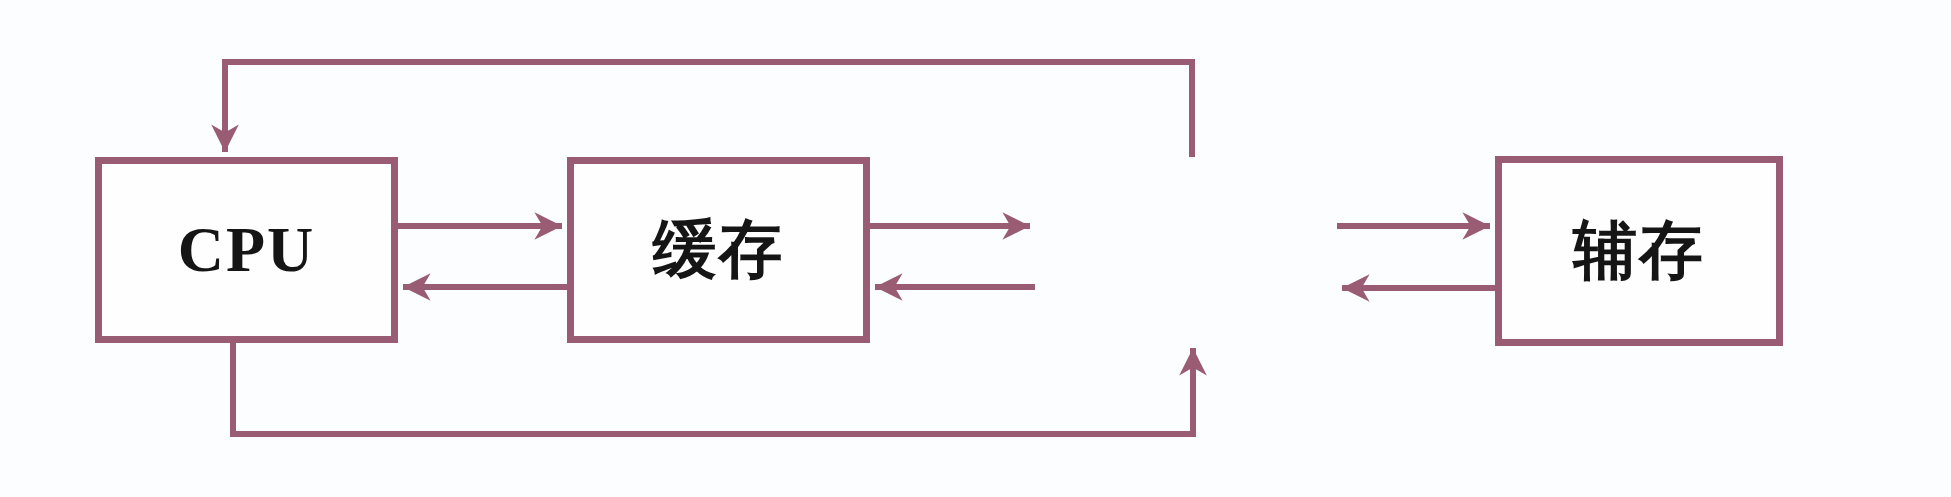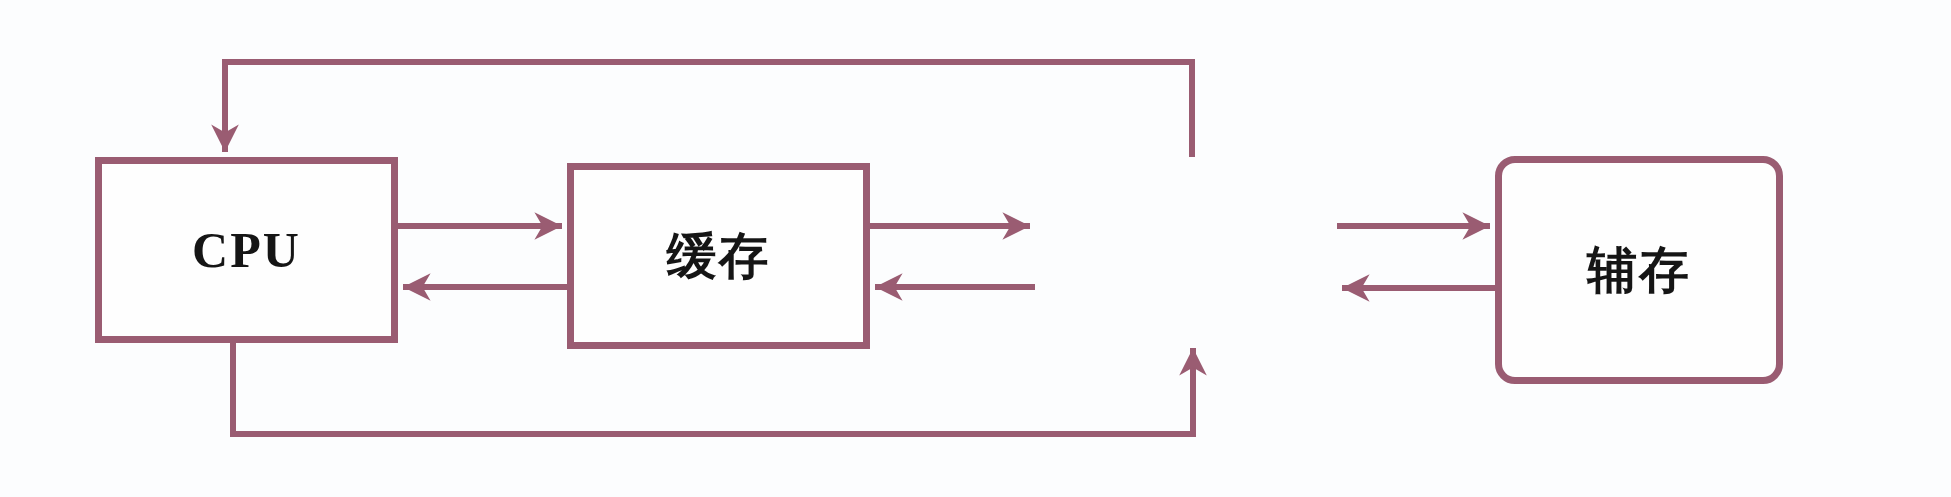--- a/index.html
+++ b/index.html
@@ -34,29 +34,29 @@
     box-sizing:border-box;
     border:7px solid var(--line);
     background:#fefefe;
     display:flex;
     align-items:center;
     justify-content:center;
   }
   .node .label{
     color:var(--ink);
     font-weight:bold;
-    font-size:50px;
+    font-size:64px;
     line-height:1;
     letter-spacing:2px;
     white-space:nowrap;
   }
   #node-cpu  {left:95px;  top:157px; width:303px; height:186px;}
-  #node-cache{left:567px; top:157px; width:303px; height:186px;margin-top:6px;}
+  #node-cache{left:567px; top:157px; width:303px; height:186px;}
   #node-main {left:1035px;top:157px; width:302px; height:186px;}
-  #node-aux  {left:1495px;top:156px; width:288px; height:228px;border-radius:20px;}
+  #node-aux  {left:1495px;top:156px; width:288px; height:190px;}
 </style>
 </head>
 <body>
 
 <div class="stage">
 
   <svg class="wires" viewBox="0 0 1951 497" aria-hidden="true">
     <defs>
       <marker id="ah" viewBox="0 0 12 12" refX="12" refY="6" markerWidth="4.6" markerHeight="4.6" orient="auto" markerUnits="strokeWidth">
         <path d="M0,0 L12,6 L0,12 L3.5,6 Z"></path>

